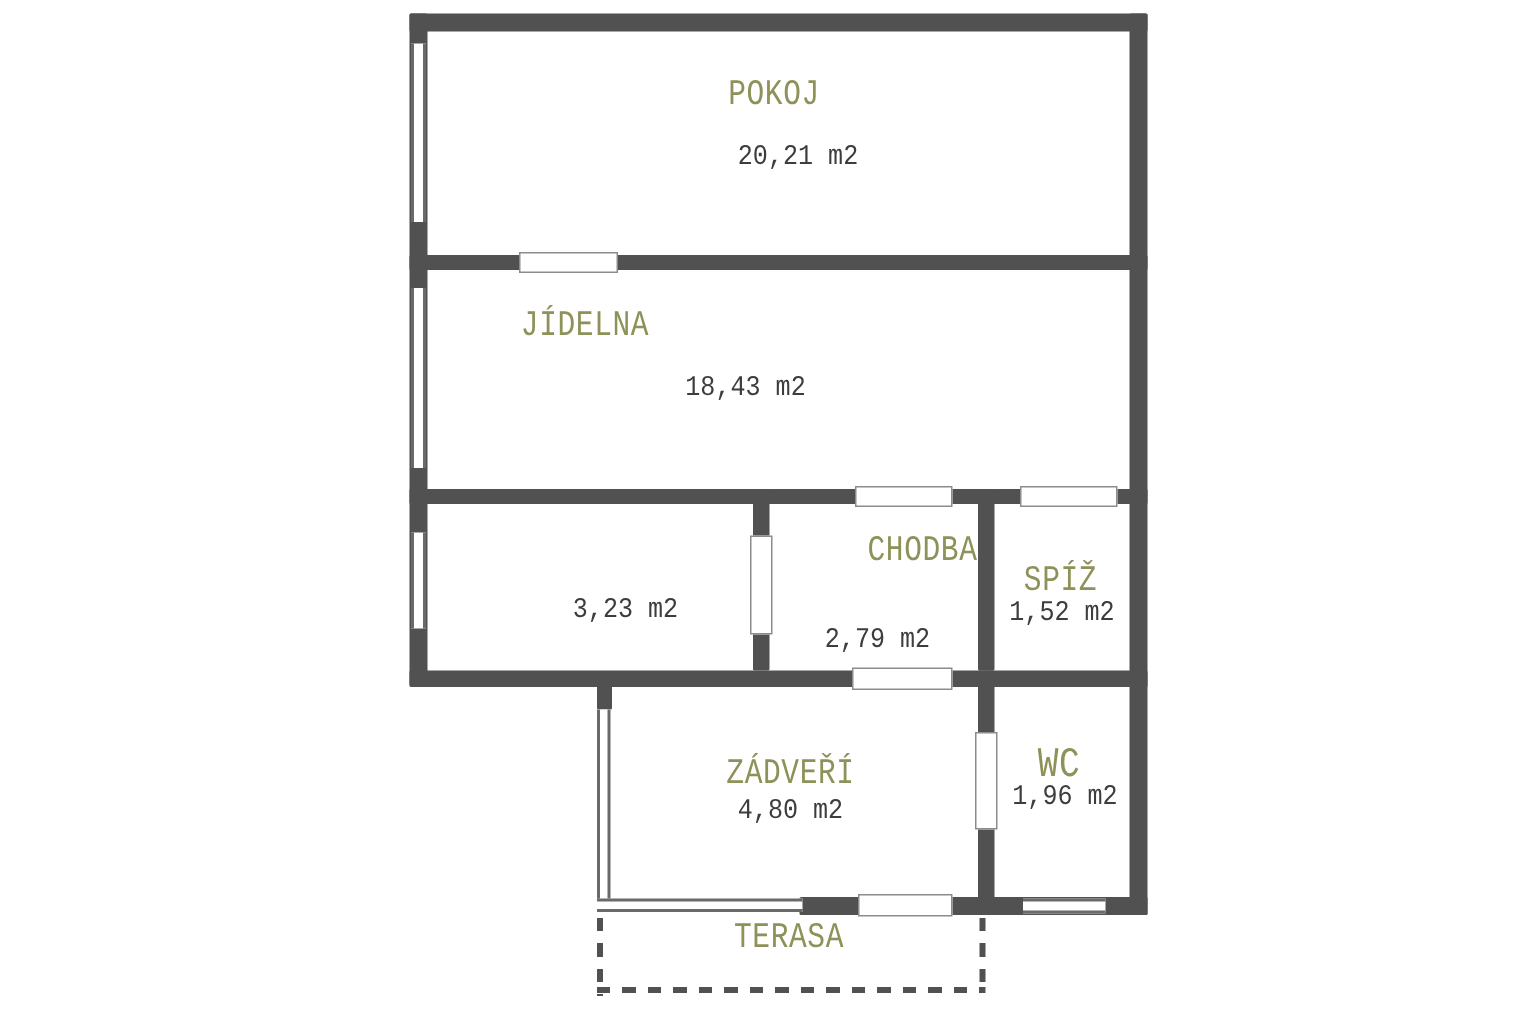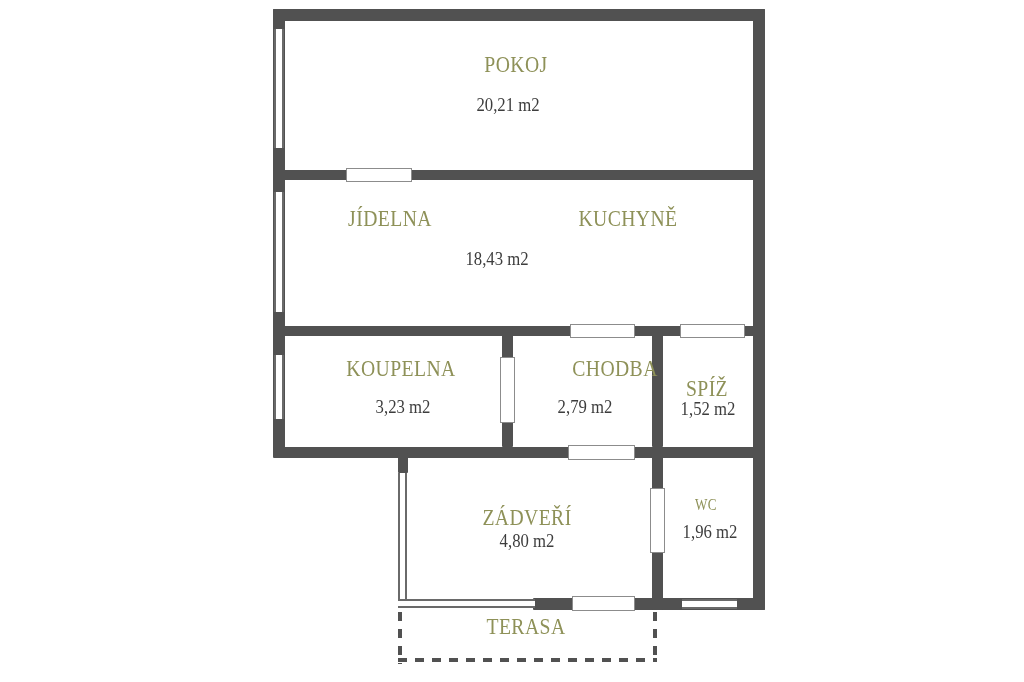--- a/index.html
+++ b/index.html
@@ -1,33 +1,33 @@
 <!DOCTYPE html>
 <html style="--wall: #515151; --window-line: #6a6a6a; --door-line: #8c8c8c; --room-label: #8e9158; --area-text: #3d3d3d; --background: #ffffff;"><head>
 <meta charset="utf-8">
 <style>
   html,body{margin:0;padding:0;background:#fff;}
   .canvas{
     position:relative;width:828px;height:682px;overflow:hidden;
     background:var(--background,#fff);
-    font-family:Liberation Serif, serif;
+    font-family:Liberation Mono, monospace;
   }
   .wall{position:absolute;background:var(--wall,#515151);border-radius:1px;}
   .window-v{position:absolute;background:#fff;box-sizing:border-box;
     border-left:2px solid var(--window-line,#6a6a6a);
     border-right:2px solid var(--window-line,#6a6a6a);}
   .window-h{position:absolute;background:#fff;box-sizing:border-box;
     border-top:2px solid var(--window-line,#6a6a6a);
     border-bottom:2px solid var(--window-line,#6a6a6a);}
   .door{position:absolute;background:#fff;box-sizing:border-box;
     border:1px solid var(--door-line,#8c8c8c);}
   .room-label{position:absolute;transform:translateX(-50%);white-space:nowrap;
     color:var(--room-label,#8e9158);font-size:24px;line-height:1;letter-spacing:.5px;}
   .room-label>span{display:inline-block;transform:scaleX(.82);}
-  .room-label.small{font-size:16px;}
+  .room-label.small{font-size:28px;}
   .area-label{position:absolute;transform:translateX(-50%);white-space:nowrap;
     color:var(--area-text,#3d3d3d);font-size:19px;line-height:1;}
   .area-label>span{display:inline-block;transform:scaleX(.88);}
   .dash-v{position:absolute;width:4px;
     background-image:repeating-linear-gradient(to bottom,var(--wall,#515151) 0 9px,transparent 9px 17px);}
   .dash-h{position:absolute;height:4px;
     background-image:repeating-linear-gradient(to right,var(--wall,#515151) 0 9px,transparent 9px 17px);}
 </style>
 </head>
 <body>
@@ -60,31 +60,29 @@
   <div class="door" style="left:500px;top:357px;width:15px;height:66px"></div>
   <div class="door" style="left:568px;top:445px;width:67px;height:15px"></div>
   <div class="door" style="left:650px;top:488px;width:15px;height:65px"></div>
   <div class="door" style="left:572px;top:596px;width:63px;height:15px"></div>
 
   <div class="dash-v" style="left:398px;top:612px;height:52px"></div>
   <div class="dash-h" style="left:398px;top:658px;width:259px"></div>
   <div class="dash-v" style="left:653px;top:612px;height:48px"></div>
 
   <div class="room-label" style="left:516px;top:52px"><span>POKOJ</span></div>
-  <div class="area-label" style="left:508px;top:95px"><span>20,21 m2</span></div>
+  <div class="area-label" style="left:532px;top:95px"><span>20,21 m2</span></div>
 
   <div class="room-label" style="left:390px;top:206px"><span>JÍDELNA</span></div>
-  <div class="room-label" style="left:628px;top:206px"><span>KUCHYNĚ</span></div>
   <div class="area-label" style="left:497px;top:249px"><span>18,43 m2</span></div>
 
-  <div class="room-label" style="left:401px;top:356px"><span>KOUPELNA</span></div>
-  <div class="area-label" style="left:403px;top:397px"><span>3,23 m2</span></div>
+  <div class="area-label" style="left:417px;top:397px"><span>3,23 m2</span></div>
 
   <div class="room-label" style="left:615px;top:356px"><span>CHODBA</span></div>
-  <div class="area-label" style="left:585px;top:397px"><span>2,79 m2</span></div>
+  <div class="area-label" style="left:585px;top:417px"><span>2,79 m2</span></div>
 
   <div class="room-label" style="left:707px;top:376px"><span>SPÍŽ</span></div>
   <div class="area-label" style="left:708px;top:399px"><span>1,52 m2</span></div>
 
   <div class="room-label" style="left:527px;top:505px"><span>ZÁDVEŘÍ</span></div>
   <div class="area-label" style="left:527px;top:531px"><span>4,80 m2</span></div>
 
   <div class="room-label small" style="left:706px;top:497px"><span>WC</span></div>
   <div class="area-label" style="left:710px;top:522px"><span>1,96 m2</span></div>
 

